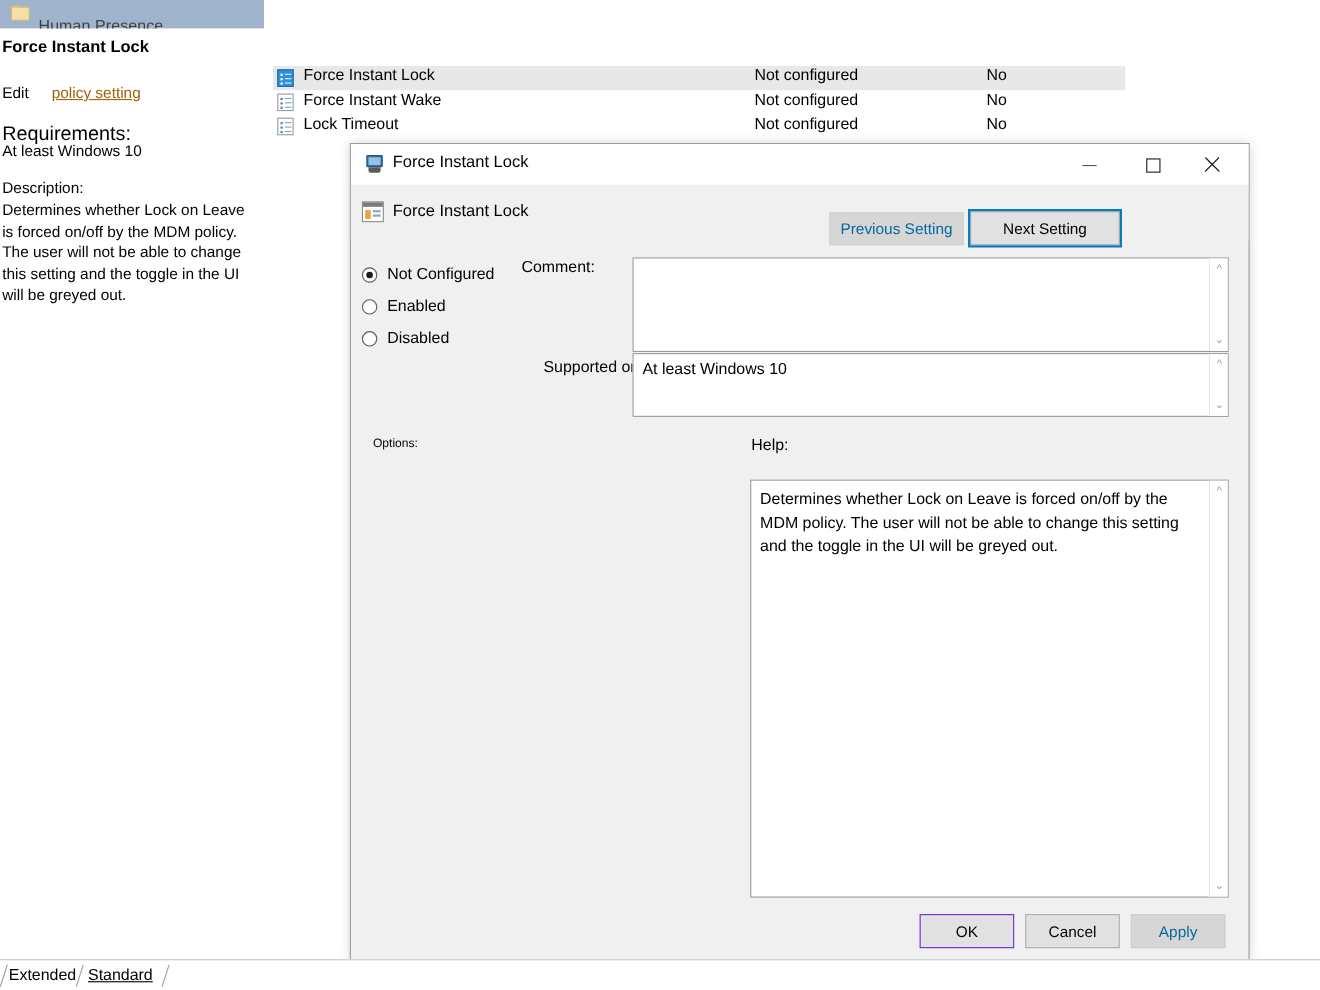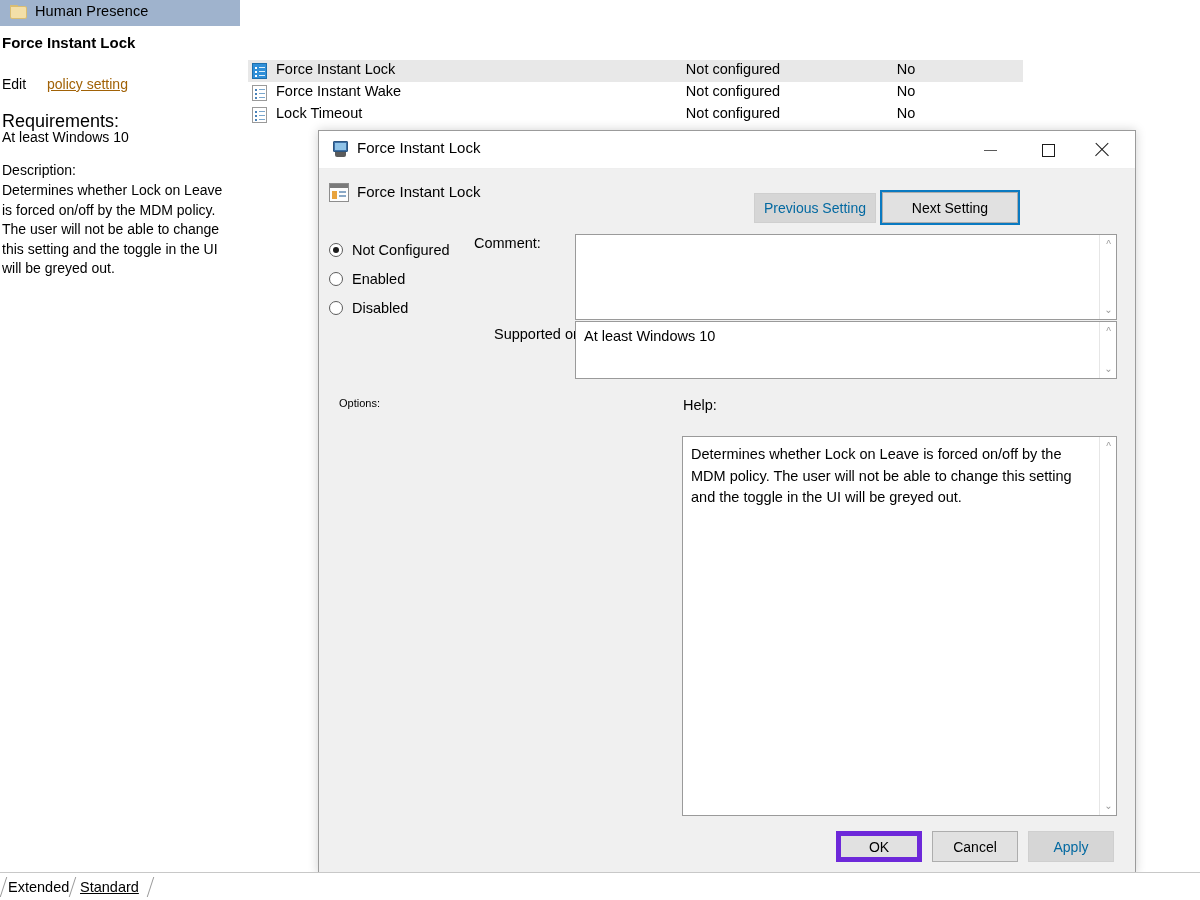--- a/index.html
+++ b/index.html
@@ -28,22 +28,22 @@
   .folder-ico .back {
     position:absolute; left:0; top:1px; width:17px; height:13px;
     background:#f3dfa8; border:1px solid #d9bd72; border-radius:1px 2px 2px 2px;
   }
   .folder-ico .tab {
     position:absolute; left:0; top:0px; width:8px; height:3px;
     background:#f3dfa8; border:1px solid #d9bd72; border-bottom:none;
     border-radius:1px 1px 0 0;
   }
   .tabband-title {
-    position: absolute; left: 35px; top: 3px;
-    font-size: 14.5px; color: #000000; letter-spacing: .1px;
+    position: absolute; left: 35px; top: 16px;
+    font-size: 14.5px; color: #404040; letter-spacing: .1px;
   }
   
   .pagetab {
     position: absolute; left: 240px; top: 14px; width: 960px; height: 14px;
     background: #ffffff; border-top-left-radius: 9px;
   }
   .pagetab-fill {
     position:absolute; left:240px; top:26px; width:960px; height:6px; background:#fff;
   }
 
@@ -241,21 +241,21 @@
     content:""; position:absolute; left:0; top:0;
     border-left:4.5px solid transparent; border-right:4.5px solid transparent;
     border-top:5px solid #a9a9a9;
   }
   .help-text {
     position:absolute; left:8px; top:7px; width: 398px;
     font-size:14.5px; line-height:21.5px;
   }
 
   .dlg-footer-btns .btn { height: 31px; width: 86px; top: 700px; }
-  .btn-ok { left: 517px; background:#e1e1e1; border:5px solid #6d28d9; }
+  .btn-ok { left: 517px; background:#e1e1e1; border:1px solid #6d28d9; }
   .btn-cancel { left: 613px; background:#e1e1e1; border:1px solid #adadad; }
   .btn-apply { left: 709px; }
 
   
   .bottomtabs {
     position:absolute; left:0; bottom:0; width:1200px; height:28px;
     background:#ffffff; border-top:1px solid #c8c8c8;
   }
   .btab {
     position:absolute; top:2px; height:24px; font-size:14.5px;

